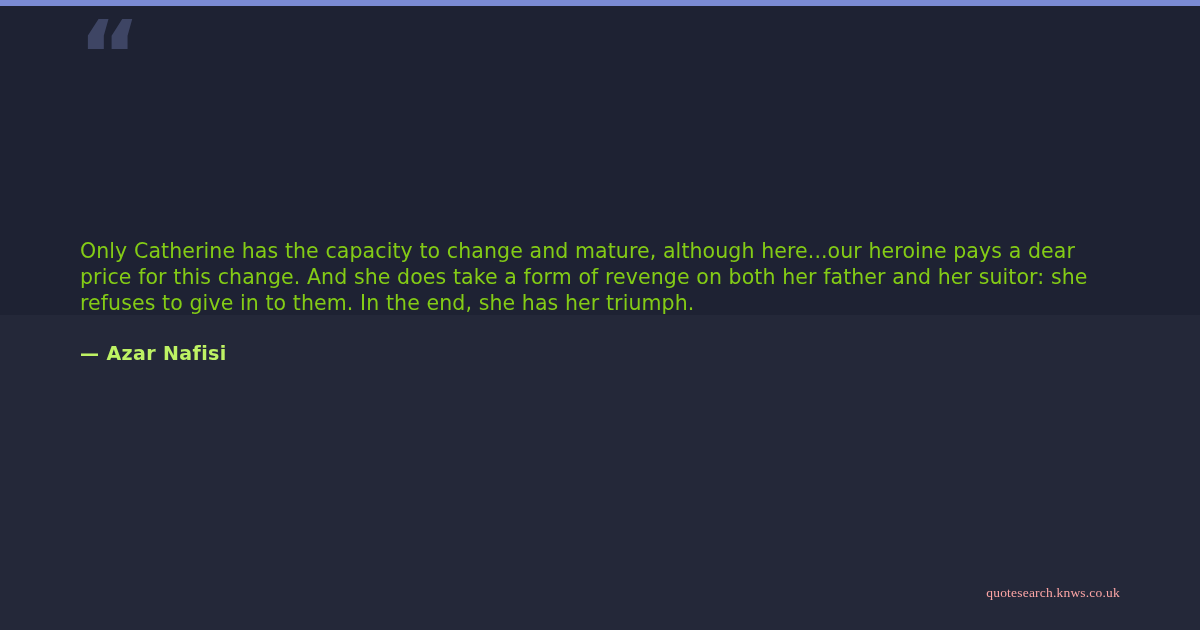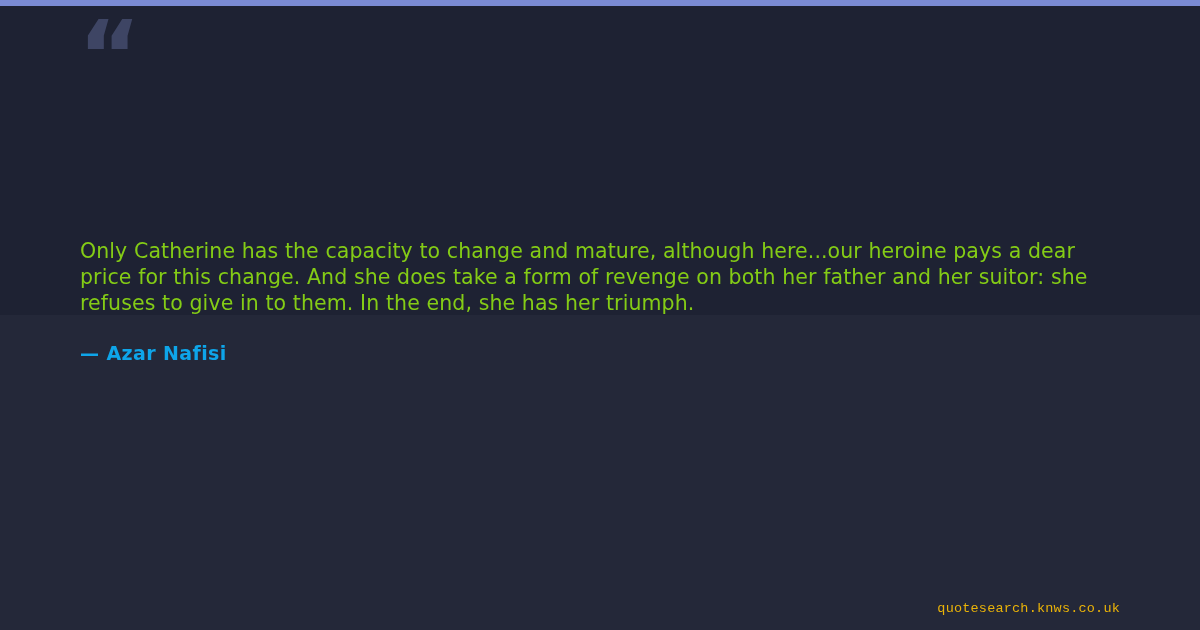--- a/index.html
+++ b/index.html
@@ -73,33 +73,33 @@
   }
 
   .author {
     position: absolute;
     left: 80px;
     top: 340px;
     font-family: "DejaVu Sans", sans-serif;
     font-size: 19px;
     font-weight: 700;
     line-height: 26px;
-    color: #0ea5e9;
+    color: #bef264;
     letter-spacing: 0.4px;
     white-space: nowrap;
   }
 
   .source-url {
     position: absolute;
     right: 80px;
-    bottom: 12px;
-    font-family: Liberation Mono, monospace;
+    bottom: 28px;
+    font-family: Liberation Serif, serif;
     font-size: 13.5px;
     line-height: 18px;
-    color: #eab308;
+    color: #fca5a5;
     letter-spacing: 0.2px;
     white-space: nowrap;
   }
 </style>
 </head>
 <body>
 
 <div class="card">
 
   <div class="lower-band"></div>

